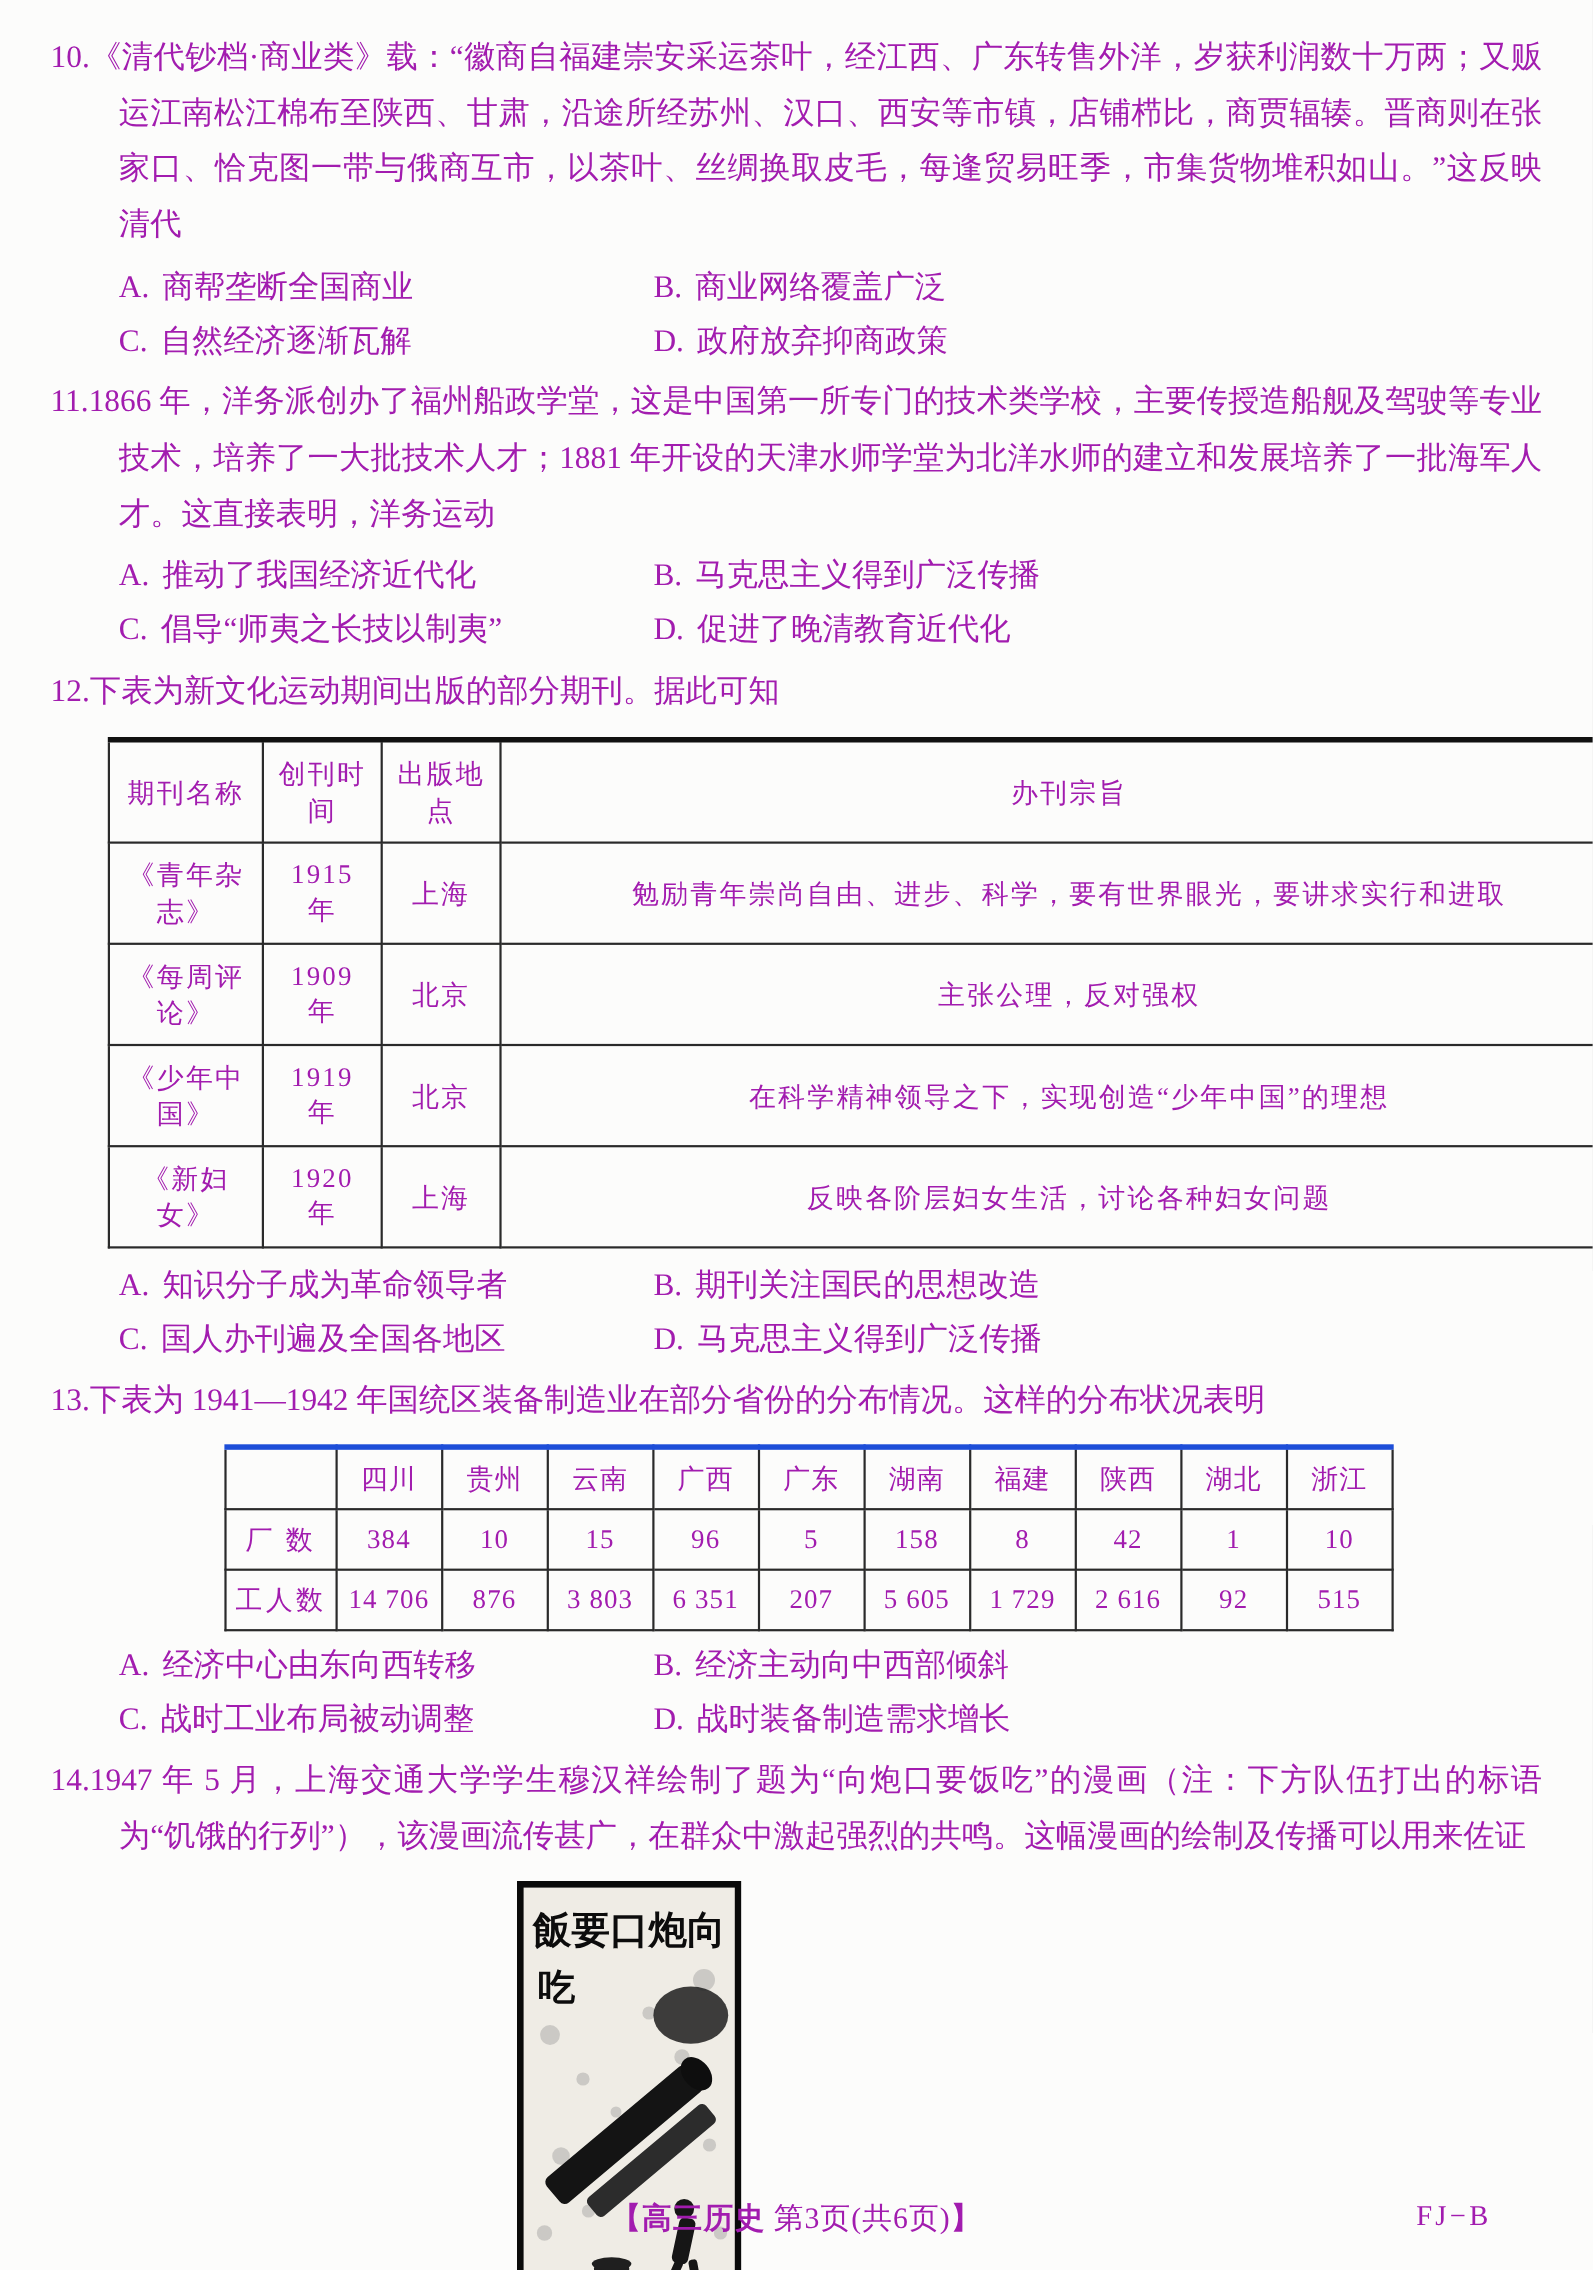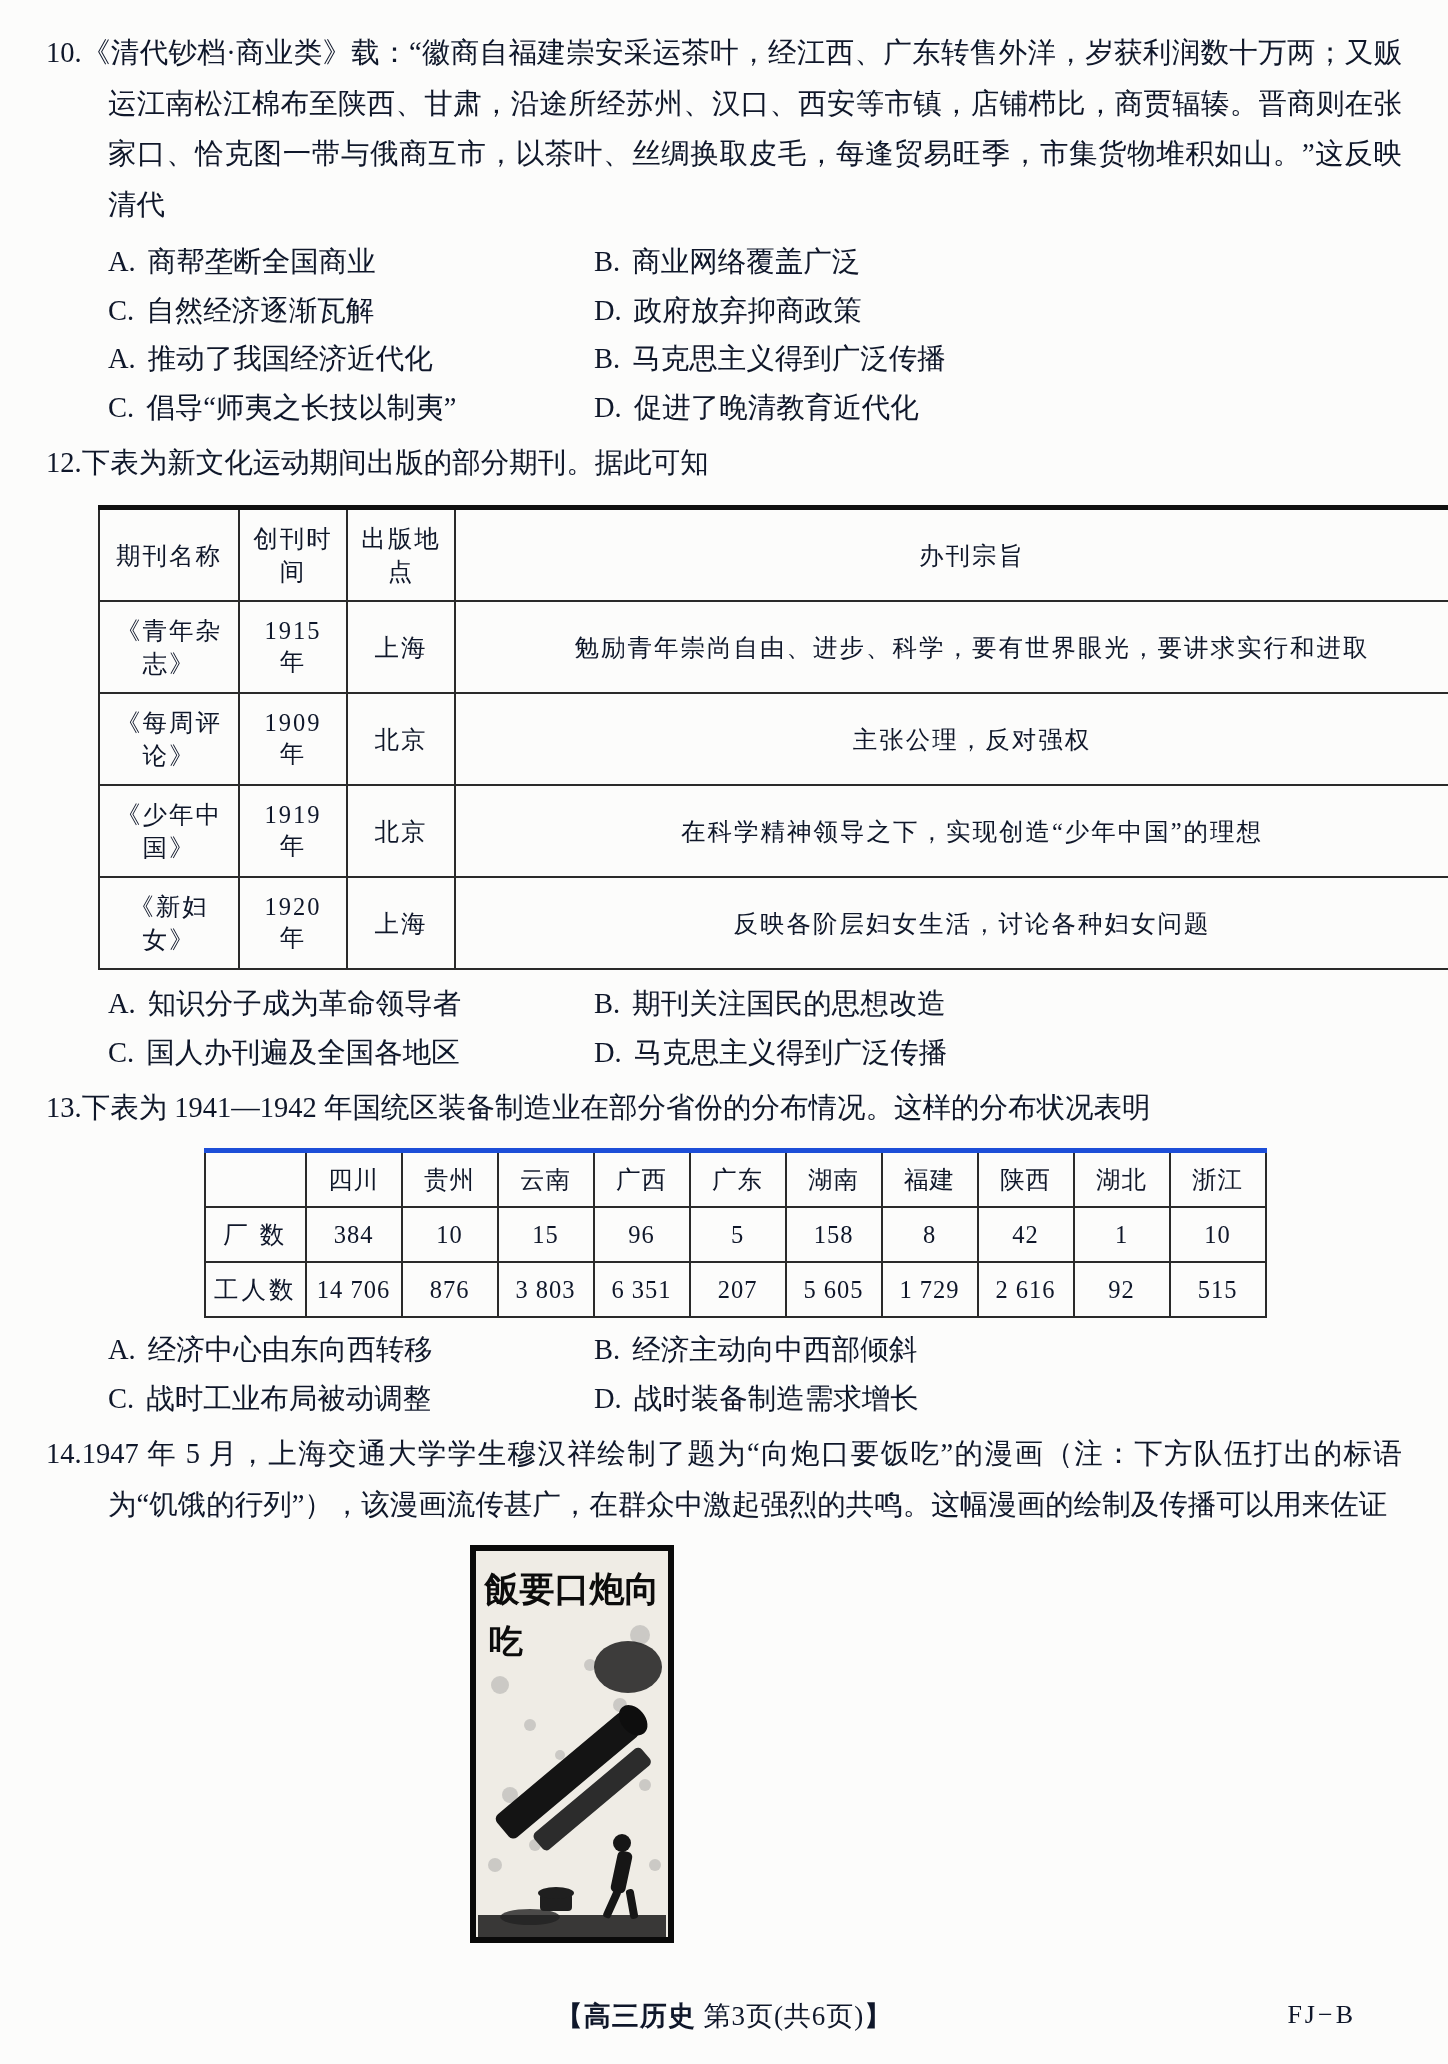--- a/index.html
+++ b/index.html
@@ -2,21 +2,21 @@
 <html><head>
 <meta charset="utf-8">
 <style>
   html,body{margin:0;padding:0;background:#e8e8e8;}
   .page{
     position:relative;
     width:1448px;height:2064px;
     margin:0 auto;
     background:#fcfcfb;
     font-family:"Liberation Serif","DejaVu Serif",serif;
-    color:#0f172a;
+    color:#a21caf;
     box-sizing:border-box;
     padding:26px 46px 0 46px;
     overflow:hidden;
   }
   .q{margin:0 0 10px 0;}
   .stem{
     font-size:28.5px;
     line-height:1.78;
     text-align:justify;
     padding-left:62px;
@@ -100,20 +100,21 @@
           <span>自然经济逐渐瓦解</span>
         </div>
       <div class="opt">
           <span class="olabel">D.</span>
           <span>政府放弃抑商政策</span>
         </div>
     </div>
   </div>
 
   <div class="q">
+    <p class="stem"><span class="qnum">11.</span><span>1866 年，洋务派创办了福州船政学堂，这是中国第一所专门的技术类学校，主要传授造船舰及驾驶等专业技术，培养了一大批技术人才；1881 年开设的天津水师学堂为北洋水师的建立和发展培养了一批海军人才。这直接表明，洋务运动</span></p>
     <div class="optrow">
       <div class="opt first">
           <span class="olabel">A.</span>
           <span>推动了我国经济近代化</span>
         </div>
       <div class="opt">
           <span class="olabel">B.</span>
           <span>马克思主义得到广泛传播</span>
         </div>
     </div>

